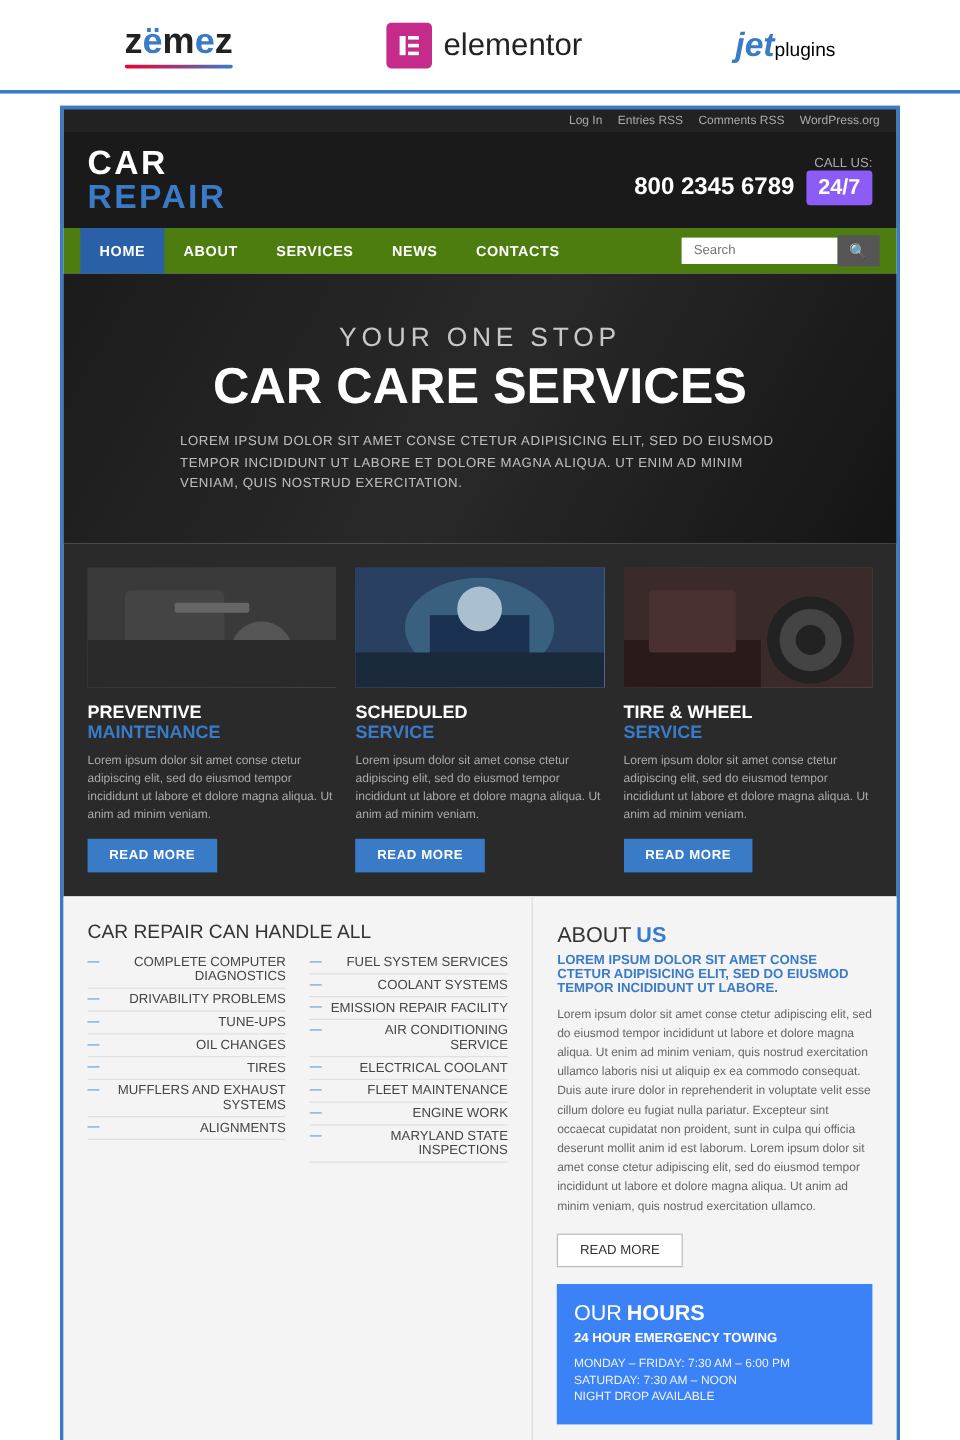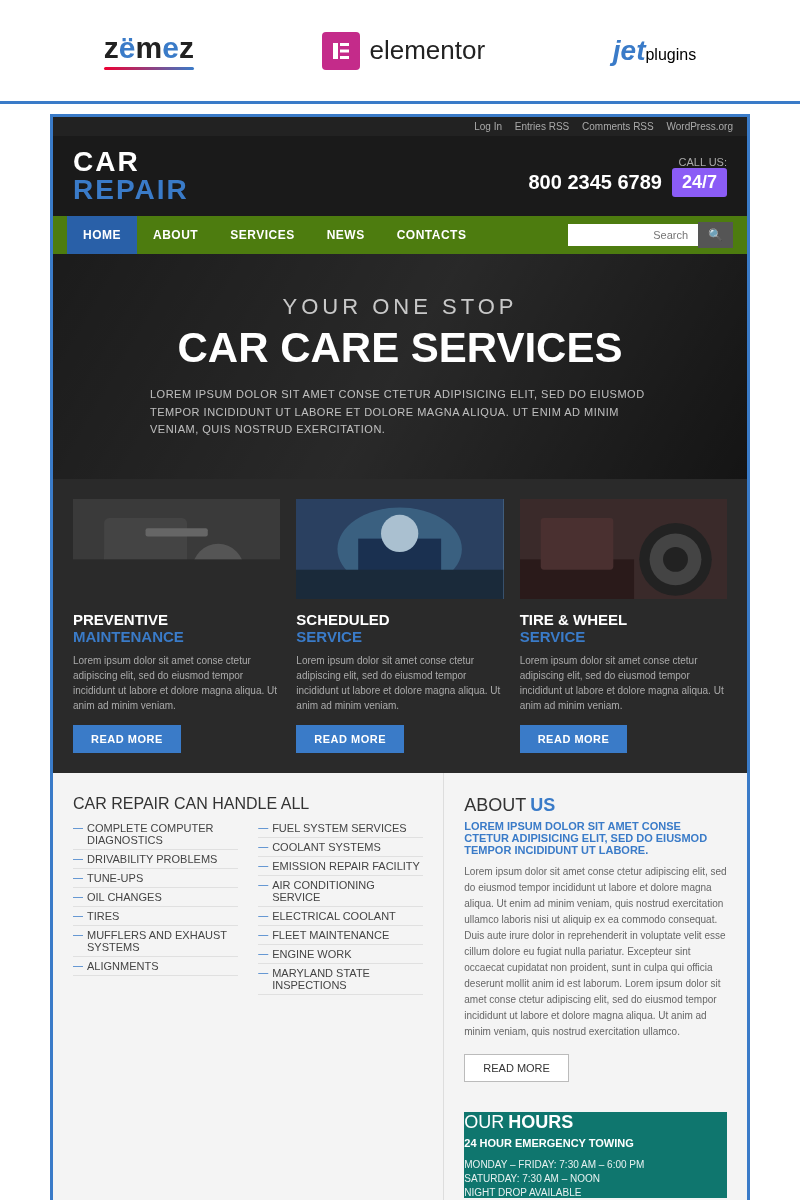--- a/index.html
+++ b/index.html
@@ -4,21 +4,21 @@
   <style>
     * { margin: 0; padding: 0; box-sizing: border-box; }
     body { width: 800px; font-family: Arial, sans-serif; background: #fff; overflow-x: hidden; }
 
     
     .logo-bar {
       background: #fff;
       display: flex;
       align-items: center;
       justify-content: space-around;
-      padding: 31px 40px;
+      padding: 18px 40px;
       border-bottom: 3px solid #3a7bc8;
     }
     .logo-elementor-wrap { display: flex; align-items: center; gap: 10px; }
     .elementor-icon { background: #c42b8a; color: #fff; font-size: 20px; font-weight: 900; width: 38px; height: 38px; display: flex; align-items: center; justify-content: center; border-radius: 4px; }
     .logo-elementor { font-size: 26px; color: #222; font-weight: 400; }
 
     
     .site-wrapper {
       border: 3px solid #3a7bc8;
       margin: 10px 50px;
@@ -74,21 +74,20 @@
       display: flex;
       align-items: center;
     }
     .nav-search input {
       padding: 5px 10px;
       font-size: 11px;
       border: none;
       background: #fff;
       color: #333;
       width: 130px;
-      text-align: right;
     }
     .nav-search button {
       background: #555;
       border: none;
       color: #fff;
       padding: 6px 10px;
       cursor: pointer;
       font-size: 12px;
     }
 
@@ -155,21 +154,21 @@
       border-right: 1px solid #ddd;
     }
     .info-right {
       flex: 0.9;
       padding: 22px 20px;
     }
     .section-heading { font-size: 16px; font-weight: 400; color: #333; text-transform: uppercase; }
     .section-heading-blue { font-size: 16px; font-weight: 900; color: #3a7bc8; text-transform: uppercase; margin-bottom: 10px; }
     .services-cols { display: flex; gap: 20px; margin-top: 6px; }
     .services-col { flex: 1; }
-    .services-col ul { list-style: none; padding: 0; }
+    .services-col ul { list-style: none; padding: 0; text-align: right; }
     .services-col ul li {
       font-size: 11px;
       color: #444;
       padding: 3px 0;
       border-bottom: 1px solid #e0e0e0;
       position: relative;
       padding-left: 14px;
     }
     .services-col ul li::before { content: '—'; position: absolute; left: 0; color: #3a7bc8; font-size: 10px; }
 
@@ -340,21 +339,21 @@
     <div class="info-right">
       <div style="display:flex; gap:4px; align-items:baseline; margin-bottom:4px;">
         <span class="about-heading">ABOUT</span>
         <span style="font-size:18px; font-weight:900; color:#3a7bc8; text-transform:uppercase;">US</span>
       </div>
       <div class="about-subtext">LOREM IPSUM DOLOR SIT AMET CONSE CTETUR ADIPISICING ELIT, SED DO EIUSMOD TEMPOR INCIDIDUNT UT LABORE.</div>
       <div class="about-desc">Lorem ipsum dolor sit amet conse ctetur adipiscing elit, sed do eiusmod tempor incididunt ut labore et dolore magna aliqua. Ut enim ad minim veniam, quis nostrud exercitation ullamco laboris nisi ut aliquip ex ea commodo consequat. Duis aute irure dolor in reprehenderit in voluptate velit esse cillum dolore eu fugiat nulla pariatur. Excepteur sint occaecat cupidatat non proident, sunt in culpa qui officia deserunt mollit anim id est laborum. Lorem ipsum dolor sit amet conse ctetur adipiscing elit, sed do eiusmod tempor incididunt ut labore et dolore magna aliqua. Ut anim ad minim veniam, quis nostrud exercitation ullamco.</div>
       <button class="btn-read-more-outline">READ MORE</button>
 
       
-      <div style="background:#0f766e; margin-top:30px;">
+      <div style="background:#3b82f6; padding:14px; margin-top:14px;">
         <div style="display:flex; gap:4px; align-items:baseline;">
           <span style="font-size:18px; font-weight:400; color:#fff; text-transform:uppercase;">OUR</span>
           <span style="font-size:18px; font-weight:900; color:#fff; text-transform:uppercase;">HOURS</span>
         </div>
         <div style="font-size:11px; font-weight:700; color:#fff; text-transform:uppercase; margin:4px 0 10px;">24 HOUR EMERGENCY TOWING</div>
         <div style="font-size:10px; color:rgba(255,255,255,0.9); margin:3px 0; text-transform:uppercase;">MONDAY – FRIDAY: 7:30 AM – 6:00 PM</div>
         <div style="font-size:10px; color:rgba(255,255,255,0.9); margin:3px 0; text-transform:uppercase;">SATURDAY: 7:30 AM – NOON</div>
         <div style="font-size:10px; color:rgba(255,255,255,0.9); margin:3px 0; text-transform:uppercase;">NIGHT DROP AVAILABLE</div>
       </div>
     </div>

